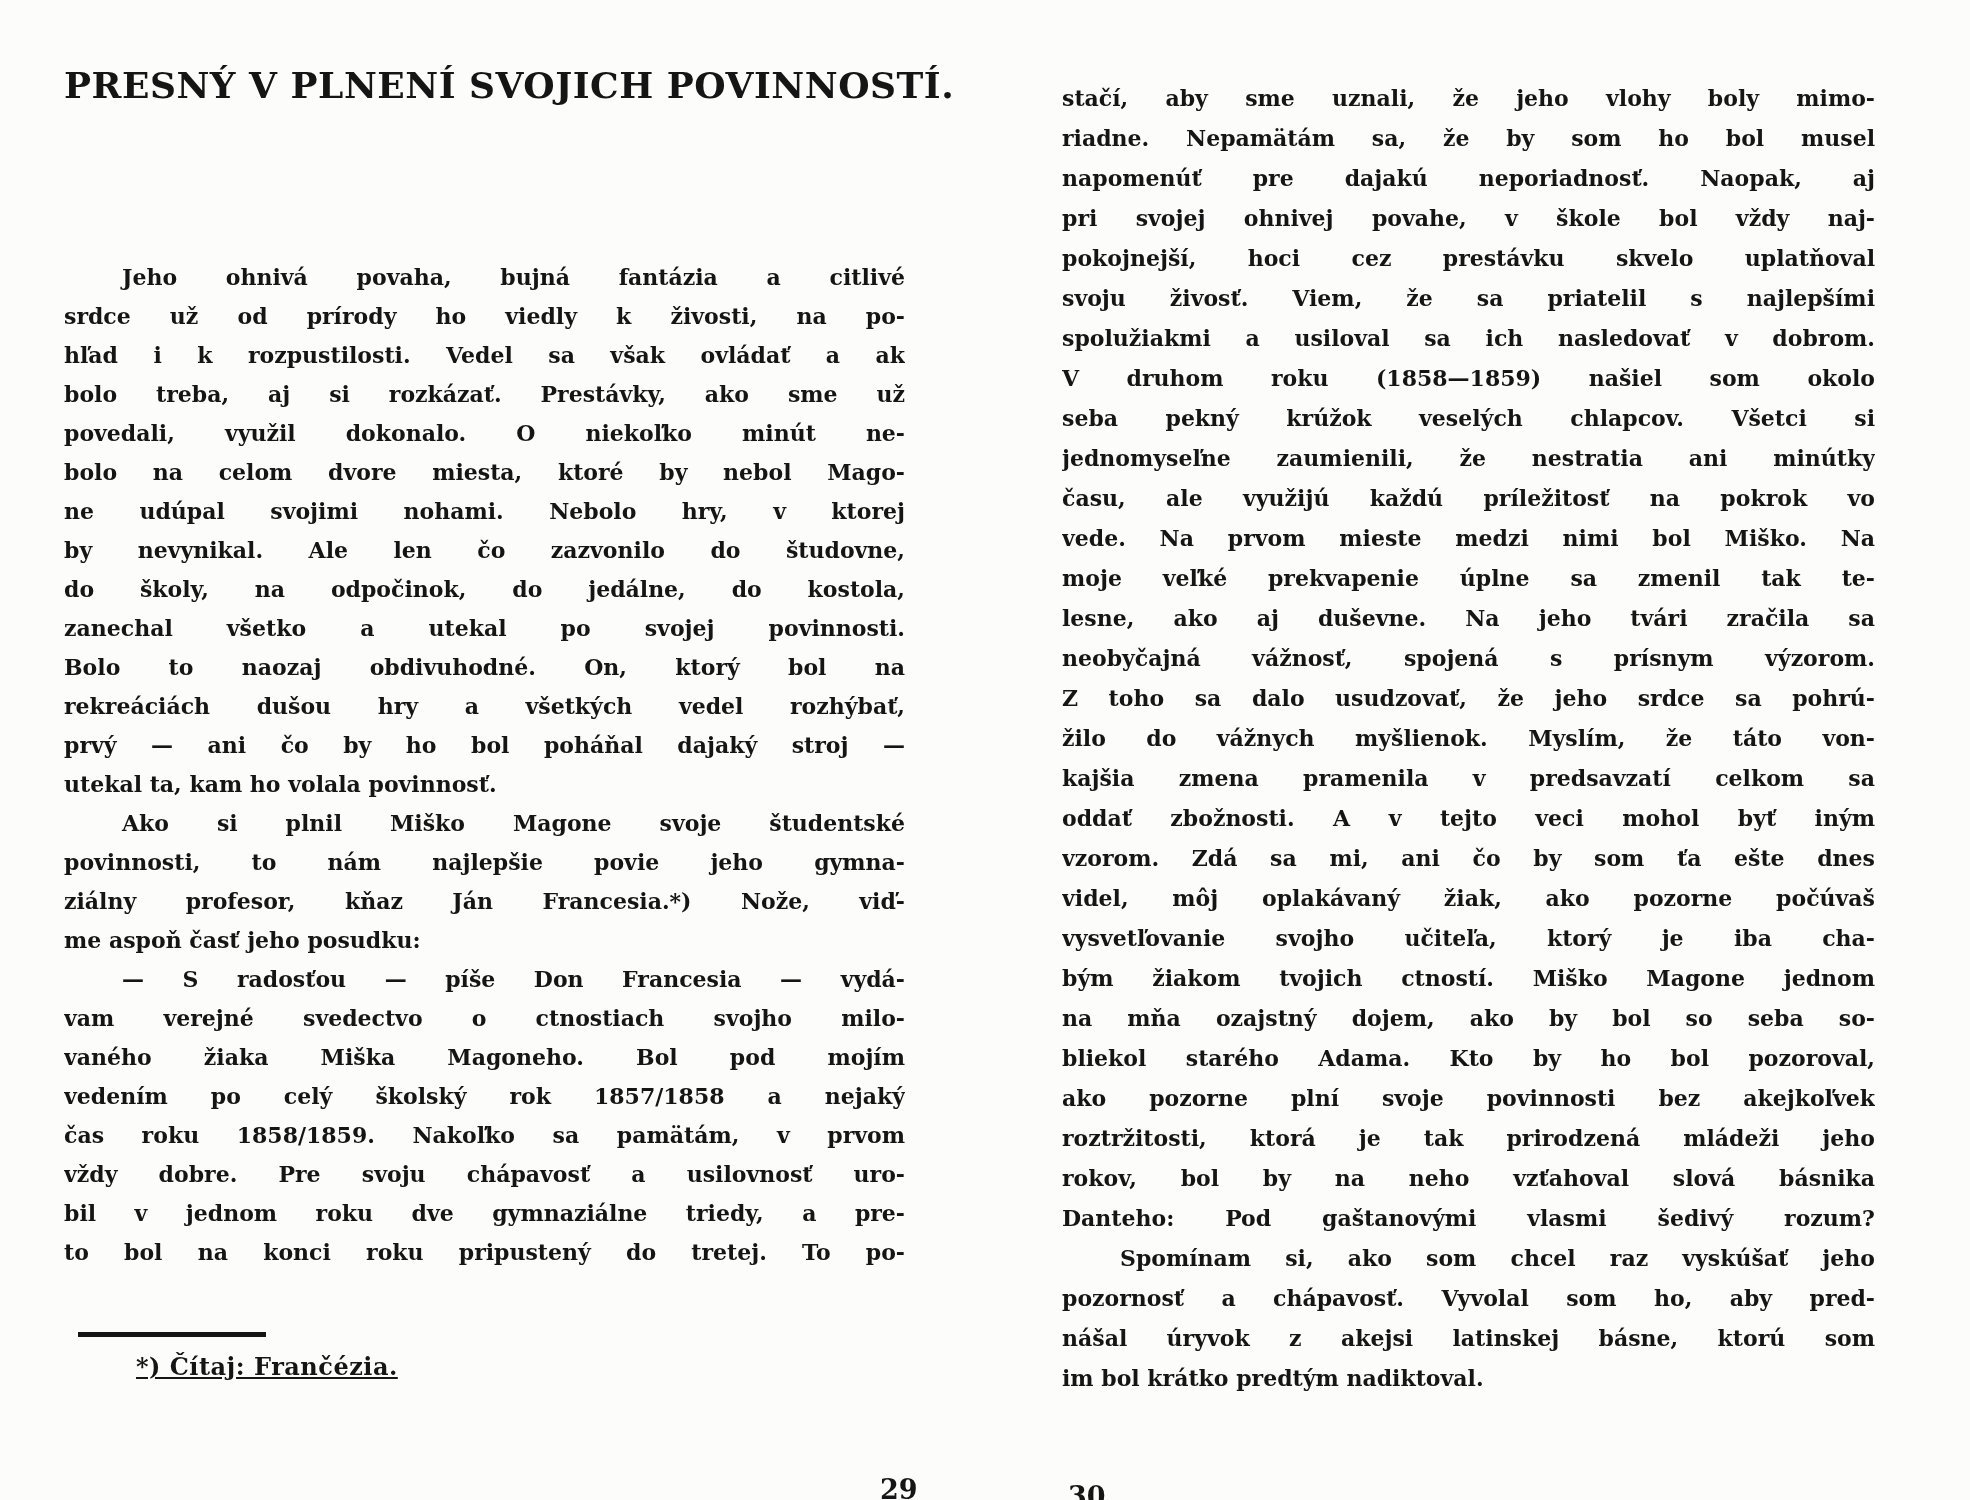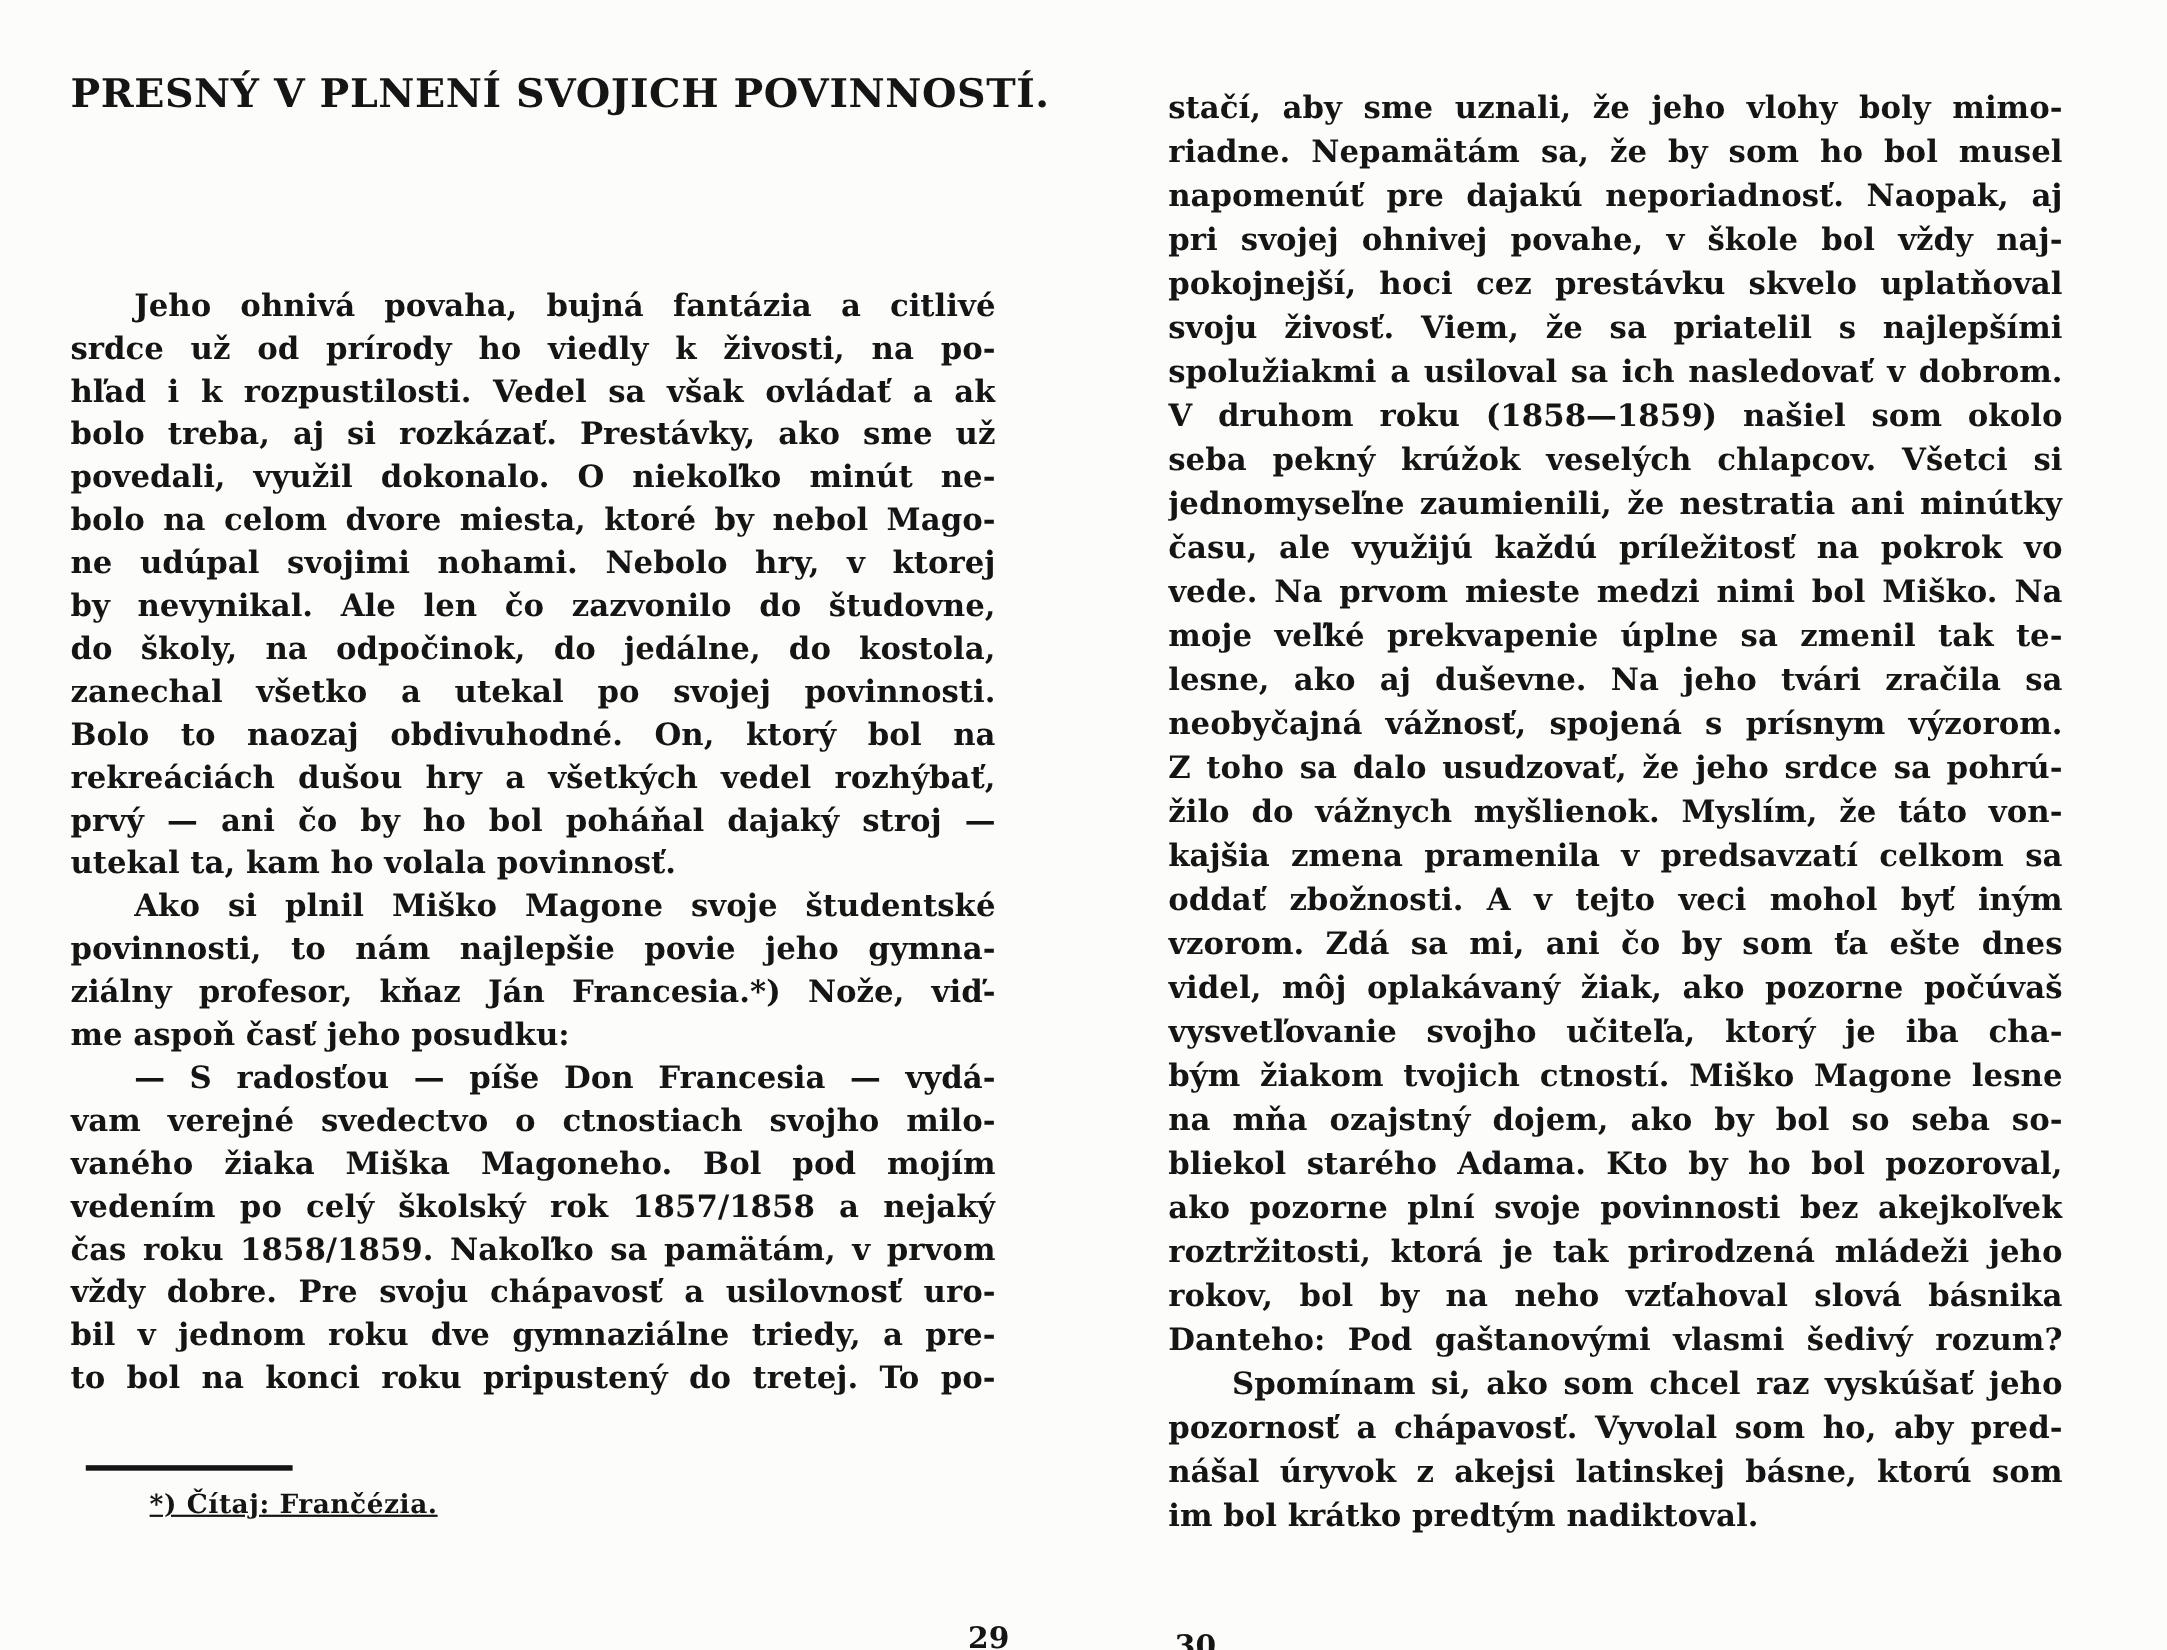--- a/index.html
+++ b/index.html
@@ -31,21 +31,21 @@
     letter-spacing: 0.5px;
     white-space: nowrap;
     font-weight: 700;
   }
 
   .body { position: absolute; left: 0; right: 0; }
   .page.left  .body { top: 198px; }
   .page.right .body { top: 18px; }
 
   .line {
-    font-size: 28px;
+    font-size: 22px;
     text-align: justify;
     text-align-last: justify;
     overflow: hidden;
     white-space: normal;
   }
   .page.left  .line { height: 39px; line-height: 39px; }
   .page.right .line { height: 40px; line-height: 40px; }
   .line.no-just { text-align-last: left; }
   .line.indent  { text-indent: 58px; }
 
@@ -132,21 +132,21 @@
         <div class="line">moje veľké prekvapenie úplne sa zmenil tak te-</div>
         <div class="line">lesne, ako aj duševne. Na jeho tvári zračila sa</div>
         <div class="line">neobyčajná vážnosť, spojená s prísnym výzorom.</div>
         <div class="line">Z toho sa dalo usudzovať, že jeho srdce sa pohrú-</div>
         <div class="line">žilo do vážnych myšlienok. Myslím, že táto von-</div>
         <div class="line">kajšia zmena pramenila v predsavzatí celkom sa</div>
         <div class="line">oddať zbožnosti. A v tejto veci mohol byť iným</div>
         <div class="line">vzorom. Zdá sa mi, ani čo by som ťa ešte dnes</div>
         <div class="line">videl, môj oplakávaný žiak, ako pozorne počúvaš</div>
         <div class="line">vysvetľovanie svojho učiteľa, ktorý je iba cha-</div>
-        <div class="line">bým žiakom tvojich ctností. Miško Magone lesne</div>
+        <div class="line">bým žiakom tvojich ctností. Miško Magone jednom</div>
         <div class="line">na mňa ozajstný dojem, ako by bol so seba so-</div>
         <div class="line">bliekol starého Adama. Kto by ho bol pozoroval,</div>
         <div class="line">ako pozorne plní svoje povinnosti bez akejkoľvek</div>
         <div class="line">roztržitosti, ktorá je tak prirodzená mládeži jeho</div>
         <div class="line">rokov, bol by na neho vzťahoval slová básnika</div>
         <div class="line">Danteho: Pod gaštanovými vlasmi šedivý rozum?</div>
         <div class="line indent">Spomínam si, ako som chcel raz vyskúšať jeho</div>
         <div class="line">pozornosť a chápavosť. Vyvolal som ho, aby pred-</div>
         <div class="line">nášal úryvok z akejsi latinskej básne, ktorú som</div>
         <div class="line no-just">im bol krátko predtým nadiktoval.</div>

